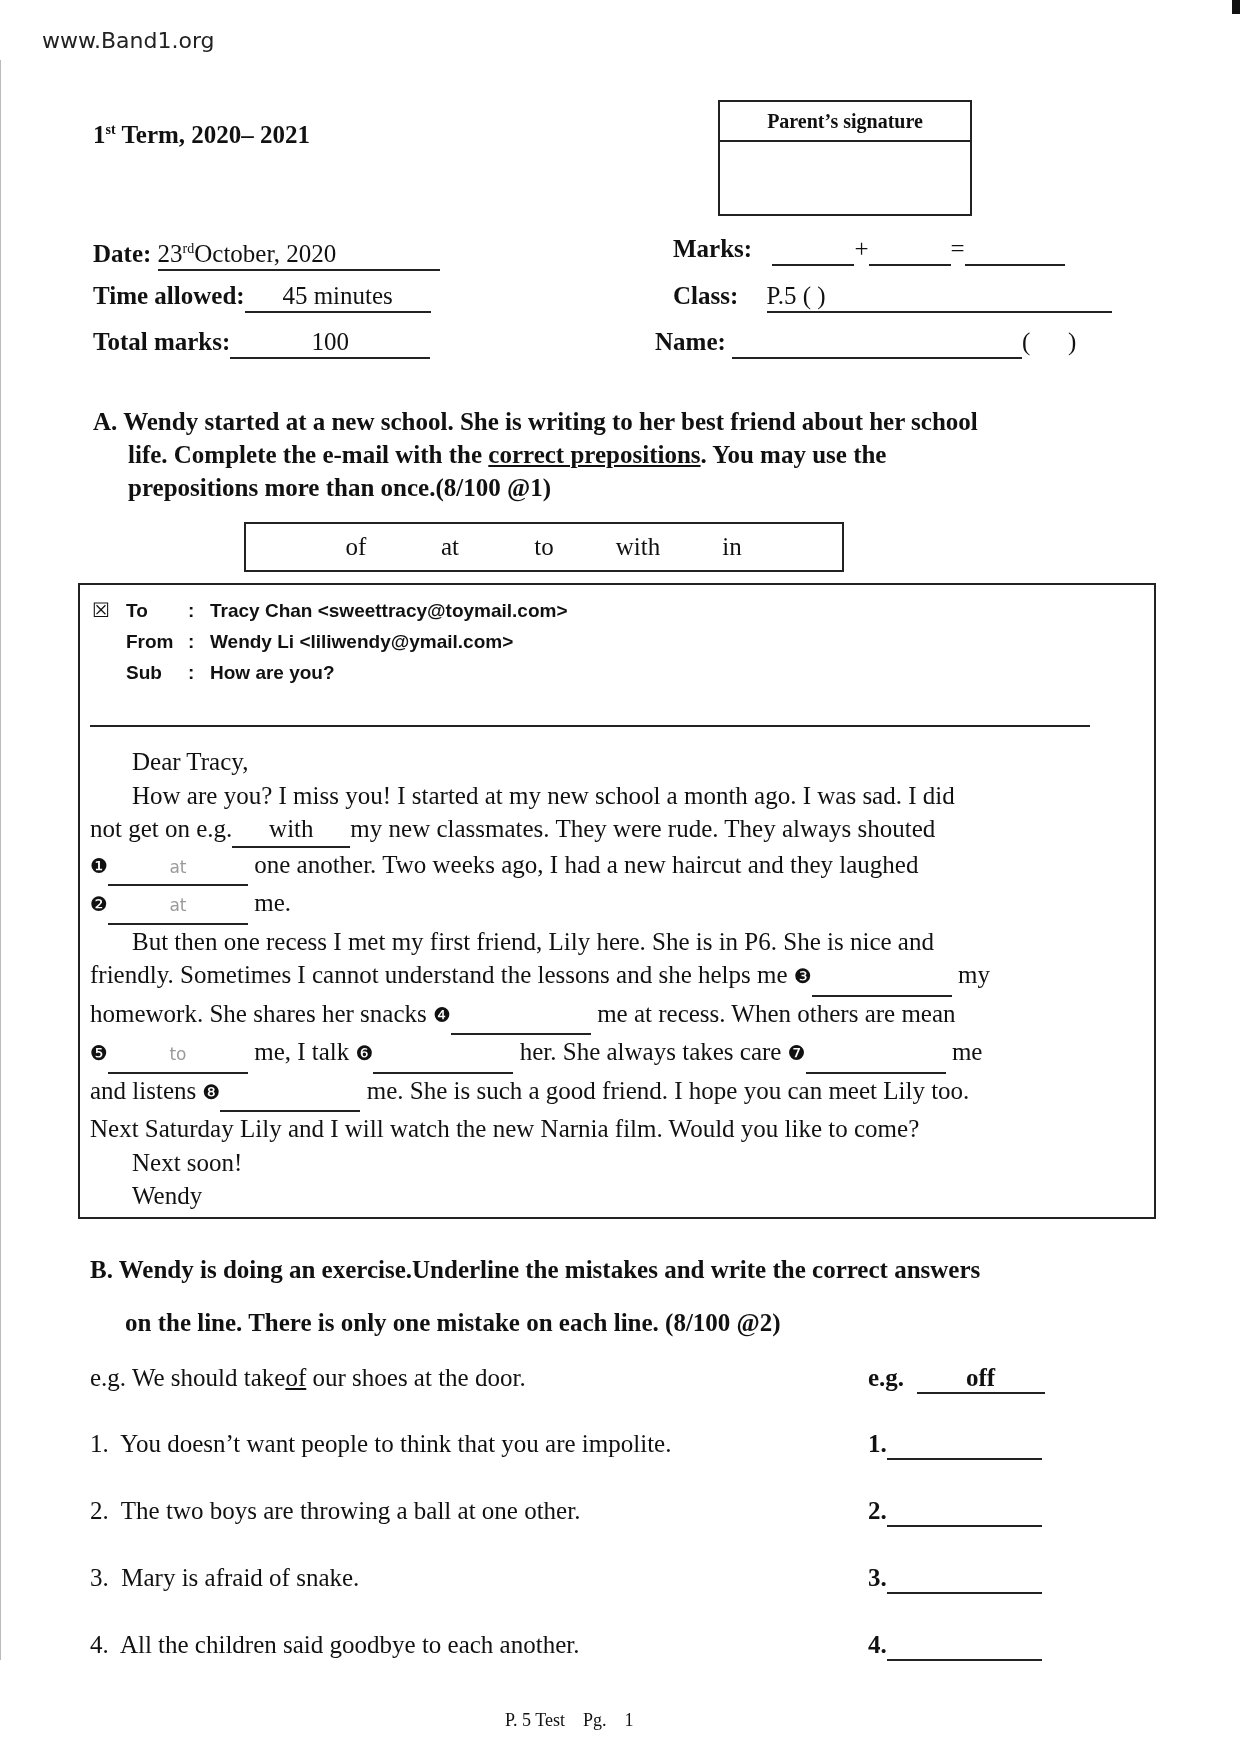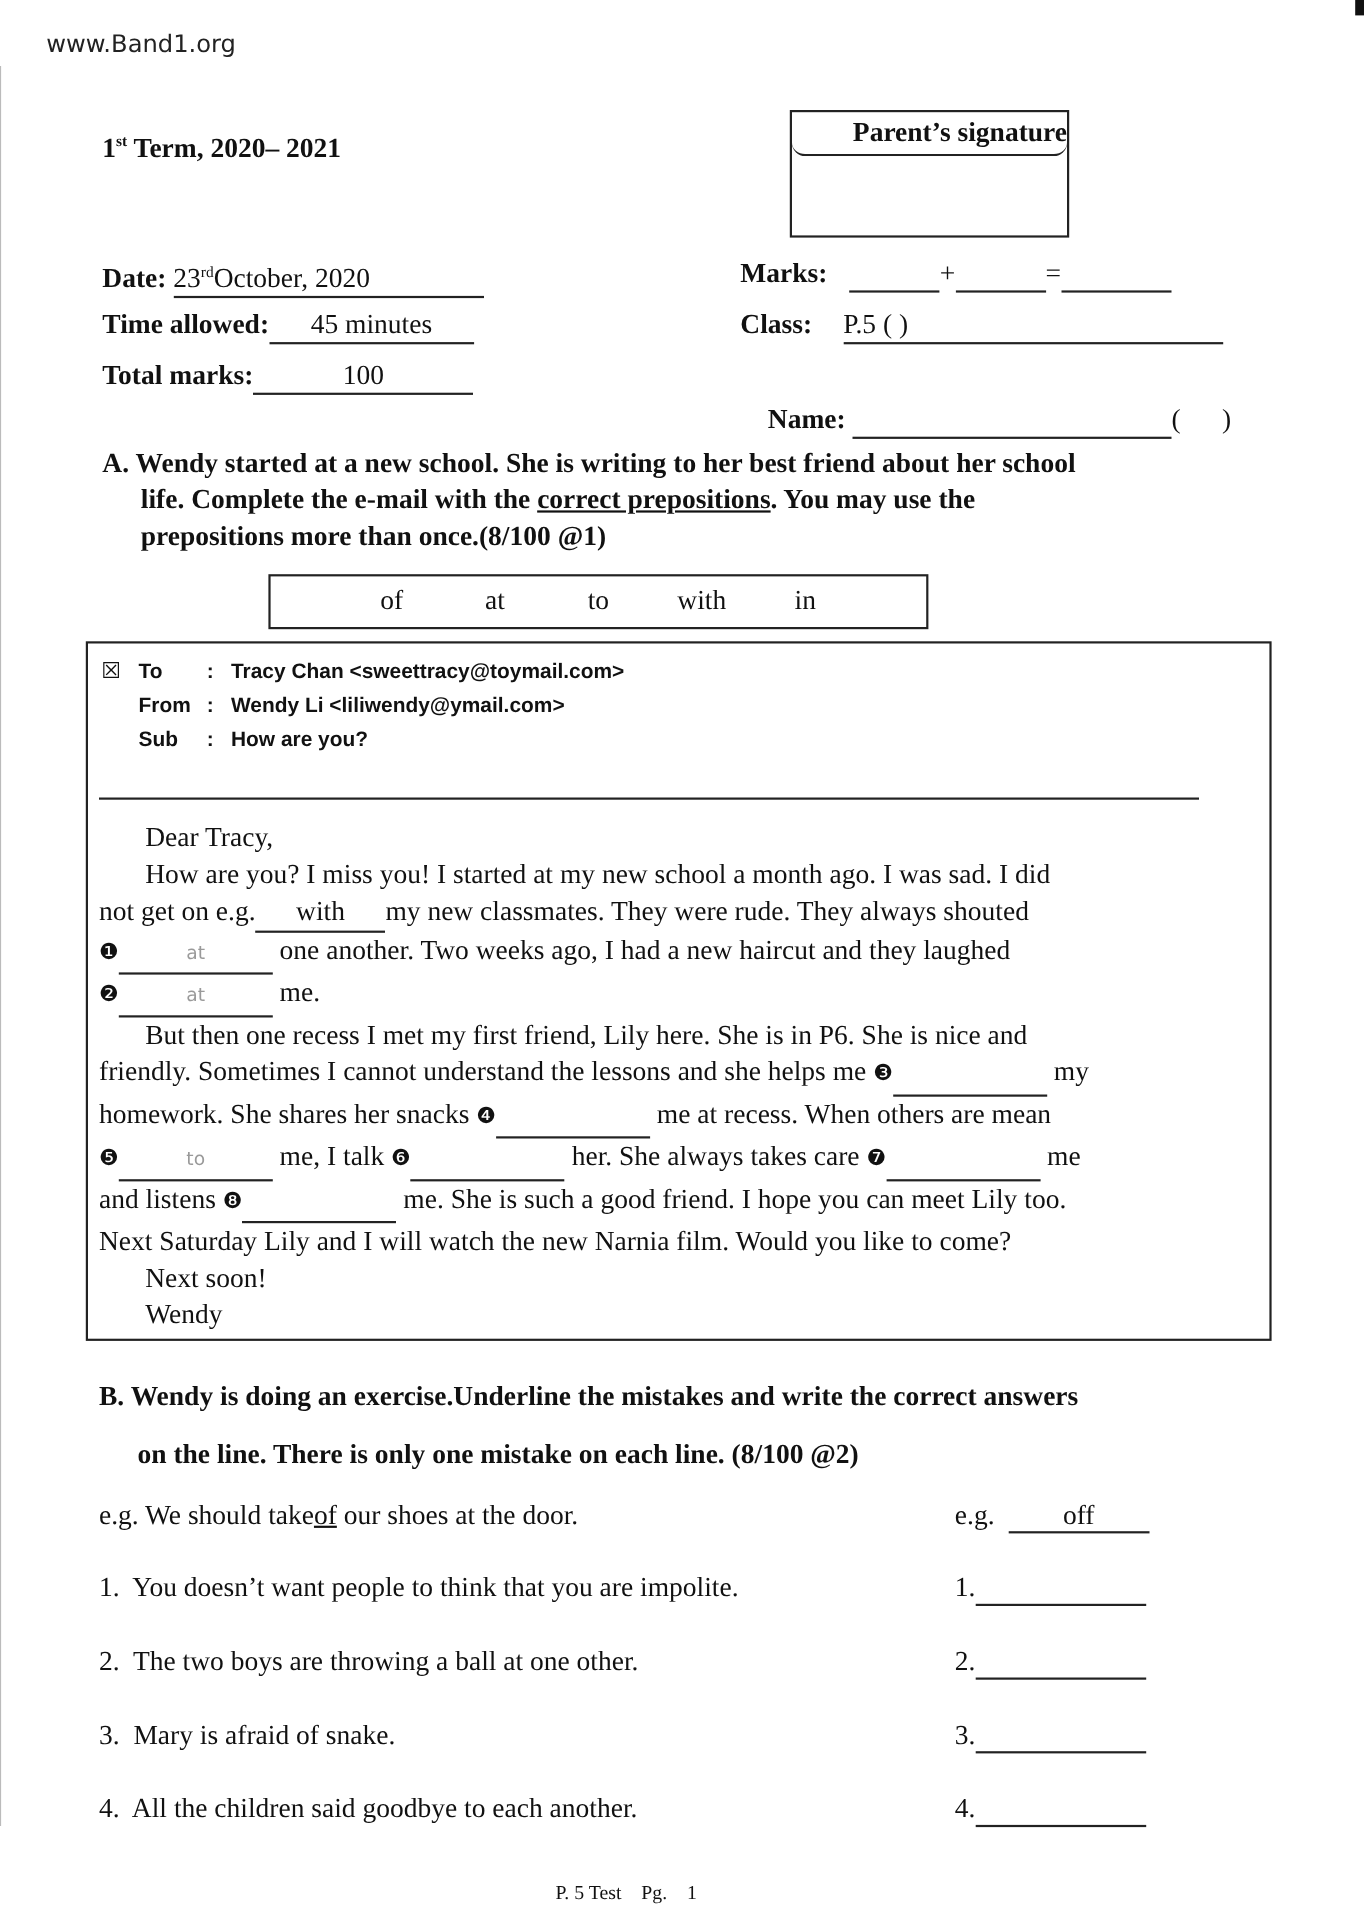--- a/index.html
+++ b/index.html
@@ -4,42 +4,42 @@
 <style>
   html, body { margin: 0; padding: 0; background: #ffffff; }
   body { width: 1240px; height: 1754px; position: relative; overflow: hidden; color: #111; font-family: "Liberation Serif", serif; }
   .abs { position: absolute; }
   .edge-right { position: absolute; right: 0; top: 0; width: 8px; height: 14px; background: #111; }
   .edge-left { position: absolute; left: 0; top: 60px; width: 1px; height: 1600px; background: #bbb; }
   .site { left: 42px; top: 28px; font-family: "DejaVu Sans", sans-serif; font-size: 22px; color: #222; }
   .hdr { left: 93px; top: 113px; font-weight: bold; font-size: 25px; line-height: 33px; }
   .hdr sup { font-size: 14px; }
   .sigbox { left: 718px; top: 100px; width: 250px; height: 112px; border: 2px solid #222; }
-  .sigbox .t { height: 38px; border-bottom: 2px solid #222; text-align: right; font-weight: bold; font-size: 25px; line-height: 38px; border-radius: 12px; }
+  .sigbox .t { height: 38px; border-bottom: 2px solid #222; text-align: center; font-weight: bold; font-size: 20px; line-height: 38px; }
   .field { font-size: 25px; line-height: 30px; }
   .field b { font-weight: bold; }
   .uline { display: inline-block; border-bottom: 2px solid #222; text-align: center; font-weight: normal; }
   .qhead { font-weight: bold; font-size: 25px; line-height: 33px; }
   .wordbox { left: 244px; top: 522px; width: 596px; height: 46px; border: 2px solid #222; display: flex; justify-content: center; gap: 0; font-size: 25px; line-height: 46px; }
   .wordbox span { width: 94px; text-align: center; }
   .emailbox { left: 78px; top: 583px; width: 1074px; height: 632px; border: 2px solid #222; }
   .ehead { font-family: "Liberation Sans", sans-serif; font-weight: bold; font-size: 19px; line-height: 31px; position: absolute; left: 12px; top: 10px; }
   .ehead .row { display: flex; }
   .ehead .ic { width: 34px; font-weight: normal; font-size: 20px; }
   .ehead .lbl { width: 62px; }
   .ehead .sep { width: 22px; }
   .erule { position: absolute; left: 10px; top: 140px; width: 1000px; height: 2px; background: #222; }
   .ebody { position: absolute; left: 10px; top: 160px; width: 1050px; font-size: 25px; line-height: 33.5px; }
   .ebody p { margin: 0; }
   .ind { padding-left: 42px; }
   .blank { display: inline-block; border-bottom: 2px solid #222; text-align: center; vertical-align: baseline; }
   .blank .hw { font-family: "DejaVu Sans", sans-serif; font-size: 17px; color: #9a9a9a; }
   .num { font-family: "DejaVu Sans", sans-serif; font-size: 20px; }
   .qrow { position: absolute; left: 90px; width: 1000px; font-size: 25px; }
-  .ans { position: absolute; left: 868px; font-size: 25px; }
+  .ans { position: absolute; left: 868px; font-size: 25px; font-weight: bold; }
   .ans .blank { width: 155px; }
   .footer { left: 505px; top: 1710px; font-size: 18px; }
 </style>
 </head>
 <body>
 
 <div class="edge-right"></div>
 <div class="edge-left"></div>
 
 <div class="abs site">www.Band1.org</div>
@@ -64,21 +64,21 @@
 </div>
 
 <div class="abs field" style="left:673px;top:234px;">
   <b>Marks:</b>
   <span class="uline" style="width:82px;margin-left:14px;">&nbsp;</span><span>+</span><span class="uline" style="width:82px;">&nbsp;</span><span>=</span><span class="uline" style="width:100px;">&nbsp;</span>
 </div>
 <div class="abs field" style="left:673px;top:281px;">
   <b>Class:</b>
   <span class="uline" style="width:345px;text-align:left;margin-left:22px;">P.5 (   )</span>
 </div>
-<div class="abs field" style="left:698px;top:327px;margin-top:40px;">
+<div class="abs field" style="left:655px;top:327px;">
   <b>Name:</b>
   <span class="uline" style="width:290px;">&nbsp;</span><span style="white-space:pre">(      )</span>
 </div>
 
 <div class="abs qhead" style="left:93px;top:405px;">
   <div><span>A.</span> <span>Wendy started at a new school. She is writing to her best friend about her school</span></div>
   <div style="padding-left:35px;"><span>life. Complete the e-mail with the </span><span style="text-decoration:underline">correct prepositions</span><span>. You may use the</span></div>
   <div style="padding-left:35px;">prepositions more than once.(8/100 @1)</div>
 </div>
 

